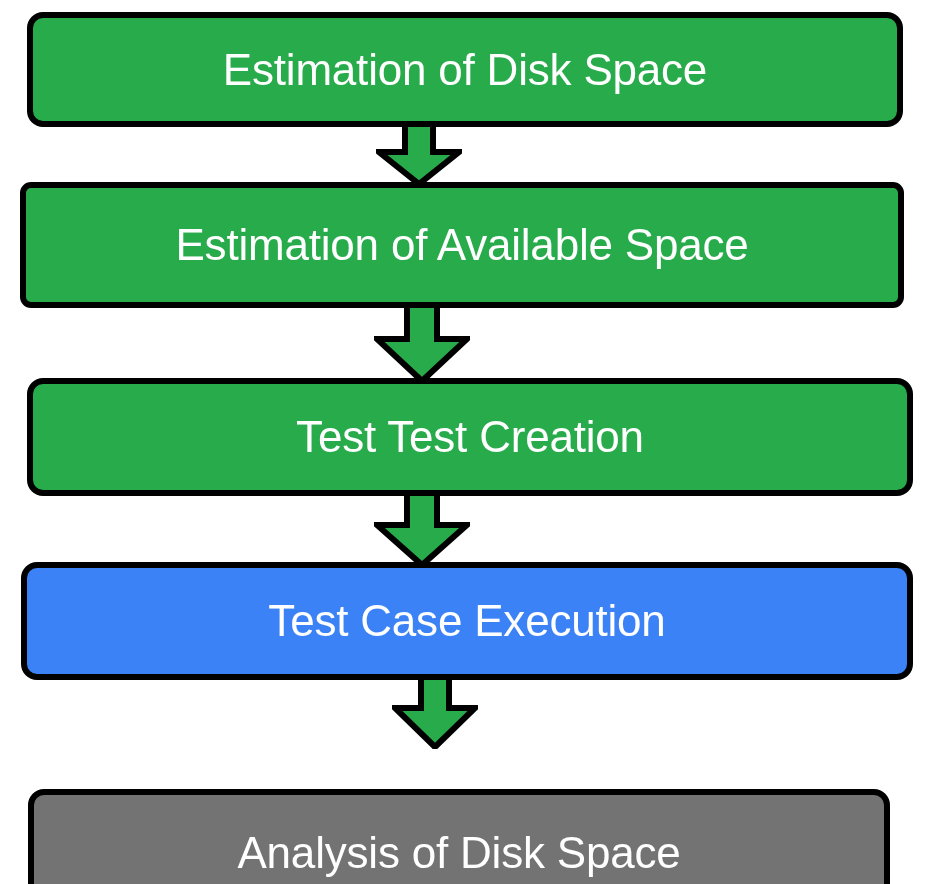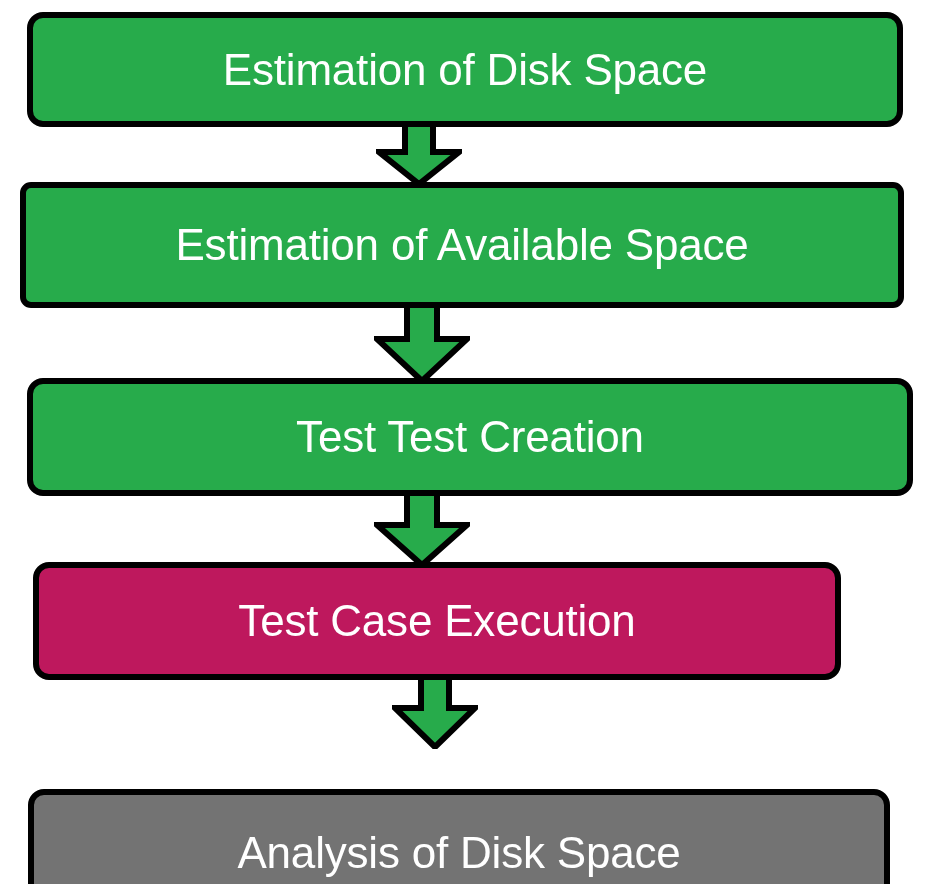--- a/index.html
+++ b/index.html
@@ -78,21 +78,21 @@
   <div class="flow-box" id="node-3" style="left: 27px; top: 378px; width: 886px; height: 118px; background: rgb(39, 171, 75); border-color: rgb(0, 0, 0);">
     <span class="flow-box-label" style="font-size: 44px; color: rgb(255, 255, 255);">Test Test Creation</span>
   </div>
 
   <div class="flow-arrow" id="arrow-3" style="left: 374px; top: 492px; width: 96px; height: 75px;">
     <svg viewBox="0 0 96 75" preserveAspectRatio="none">
       <polygon points="33,0 63,0 63,33 93,33 48,73 3,33 33,33" fill="#27ab4b" stroke="#000000" stroke-width="6" stroke-linejoin="miter"></polygon>
     </svg>
   </div>
 
-  <div class="flow-box" id="node-4" style="left: 33px; top: 562px; width: 808px; height: 118px; background: #be185d; border-color: rgb(0, 0, 0);">
+  <div class="flow-box" id="node-4" style="left: 21px; top: 562px; width: 892px; height: 118px; background: #3b82f6; border-color: rgb(0, 0, 0);">
     <span class="flow-box-label" style="font-size: 44px; color: rgb(255, 255, 255);">Test Case Execution</span>
   </div>
 
   <div class="flow-arrow" id="arrow-4" style="left: 392px; top: 676px; width: 86px; height: 73px;">
     <svg viewBox="0 0 86 73" preserveAspectRatio="none">
       <polygon points="29,0 57,0 57,32 83,32 43,71 3,32 29,32" fill="#27ab4b" stroke="#000000" stroke-width="6" stroke-linejoin="miter"></polygon>
     </svg>
   </div>
 
   <div class="flow-box" id="node-5" style="left: 28px; top: 789px; width: 862px; height: 127px; background: #737373; border-color: rgb(0, 0, 0);">

